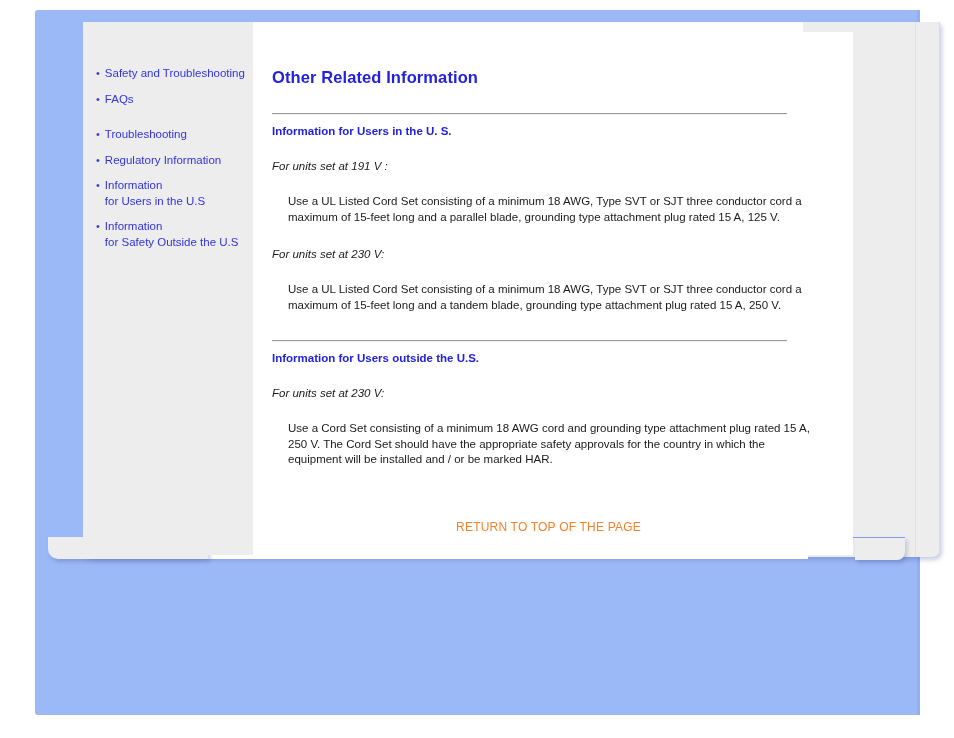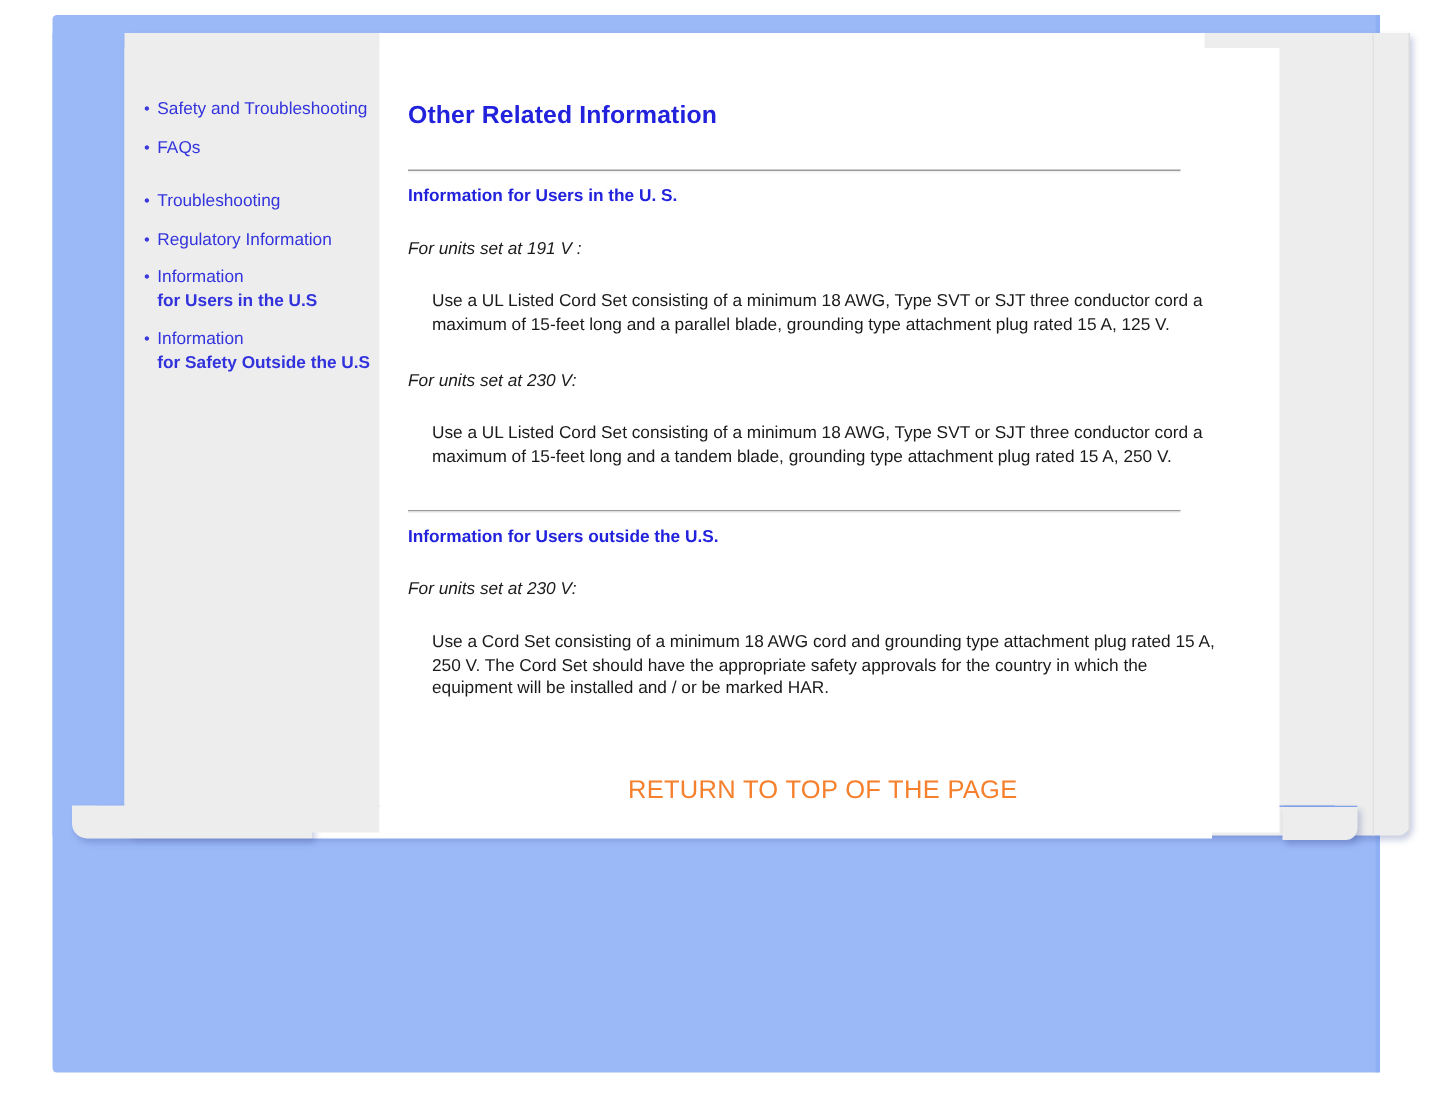--- a/index.html
+++ b/index.html
@@ -156,21 +156,21 @@
     margin-right: 5px;
     flex: 0 0 auto;
   }
   .nav-link {
     color: #3333dd;
     font-size: 11.5px;
     line-height: 15.5px;
     text-decoration: none;
     cursor: pointer;
   }
-  .nav-link .wrap2 { display: block; font-weight: bold; }
+  .nav-link .wrap2 { display: block; }
 
   
   .content {
     position: absolute;
     left: 218px;
     top: 22px;
     width: 600px;
     height: 523px;
     background: #ffffff;
     box-sizing: border-box;
@@ -212,21 +212,21 @@
     max-width: 525px;
   }
 
   .return-row {
     margin-top: 49px;
     text-align: center;
     padding-right: 10px;
   }
   .return-link {
     color: #f5812f;
-    font-size: 17px;
+    font-size: 12px;
     text-decoration: none;
     cursor: pointer;
     letter-spacing: 0.2px;
   }
 </style>
 </head>
 <body>
 
 <div class="blue-shell">
   <div class="blue-shell-right-edge"></div>

